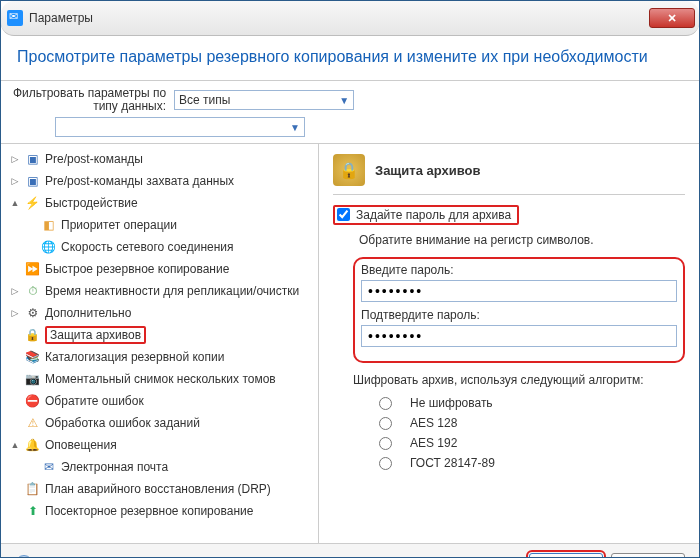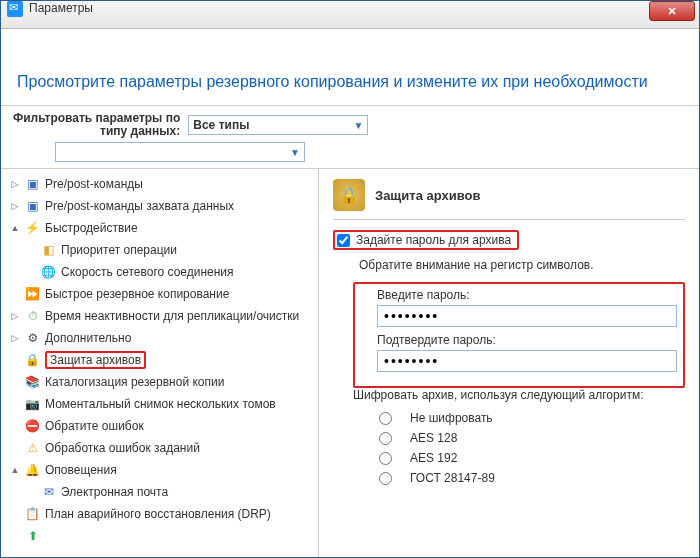--- a/index.html
+++ b/index.html
@@ -1,24 +1,24 @@
 <!DOCTYPE html>
 <html><head>
 <meta charset="utf-8">
 <style>
 * { box-sizing: border-box; margin: 0; padding: 0; font-family: "Segoe UI", Tahoma, sans-serif; font-size: 12px; }
 body { background: #fff; width: 700px; height: 558px; overflow: hidden; border: 1px solid #2a5b8a; }
-.titlebar { height: 28px; background: linear-gradient(#f7f7f7,#e6e6e6); border-bottom: 1px solid #bdbdbd; display: flex; align-items: flex-start; padding: 0 4px 0 6px; }
+.titlebar { height: 35px; background: linear-gradient(#f7f7f7,#e6e6e6); border-bottom: 1px solid #bdbdbd; display: flex; align-items: center; padding: 0 4px 0 6px; border-radius: 13px; }
 .titlebar .app-icon { width: 16px; height: 16px; background: #1e90ff; border-radius: 2px; margin-right: 6px; position: relative; }
 .titlebar .app-icon::after { content:"✉"; color:#fff; font-size:11px; position:absolute; top:0; left:2px; }
 .titlebar .title { flex: 1; color: #333; }
 .titlebar .close { width: 46px; height: 20px; background: linear-gradient(#e48a88,#c7342b); border: 1px solid #96241c; border-radius: 3px; color: #fff; display:flex; align-items:center; justify-content:center; font-size:11px; font-weight:bold; }
-.header { padding: 12px 16px 14px 16px; border-bottom: 1px solid #ccc; margin-top: 32px; }
+.header { padding: 12px 16px 14px 16px; border-bottom: 1px solid #ccc; }
 .header h1 { color: #1561b8; font-size: 16px; font-weight: normal; }
-.filterbar { display:flex; align-items:center; gap:8px; padding: 6px 12px 4px 12px; font-weight: bold; }
+.filterbar { display:flex; align-items:center; gap:8px; padding: 6px 12px 4px 12px; }
 .filterbar label { color:#333; text-align:right; line-height:13px; }
 .filterbar .combo { flex:0 0 180px; height:20px; border:1px solid #9cb6d6; background:#fff; display:flex; align-items:center; padding:0 4px; justify-content:space-between; color:#333; }
 .combo .arrow { color:#3a6fb7; font-size:10px; }
 .filterbar2 { padding: 0 12px 6px 54px; }
 .filterbar2 .combo { width:250px; height:20px; border:1px solid #9cb6d6; background:#fff; display:flex; align-items:center; justify-content:flex-end; padding:0 4px; }
 .body { display:flex; height: 400px; border-top:1px solid #ccc; }
 .left { width: 318px; border-right:1px solid #ccc; overflow-y:scroll; background:#fff; padding:4px 0; }
 .left::-webkit-scrollbar { width:16px; }
 .left::-webkit-scrollbar-track { background:#f1f1f1; border-left:1px solid #ddd; }
 .left::-webkit-scrollbar-thumb { background:#c8c8c8; border:1px solid #a8a8a8; border-radius:2px; }
@@ -27,24 +27,24 @@
 .item.child { padding-left: 24px; }
 .item .ic { width:16px; height:16px; display:inline-flex; align-items:center; justify-content:center; font-size:12px; }
 .item.selected { background:#fff; }
 .item.selected .lbl { border:2px solid #d22; padding: 0 3px; border-radius:2px; }
 .right { flex:1; padding: 10px 14px 10px 14px; color:#333; overflow:hidden; }
 .section-head { display:flex; align-items:center; gap:10px; border-bottom:1px solid #ccc; padding-bottom:8px; margin-bottom:10px; }
 .section-head .big-icon { width:32px; height:32px; background: radial-gradient(#e8c25a,#c79a2e); border-radius:4px; display:flex; align-items:center; justify-content:center; }
 .section-head .big-icon::after { content:"🔒"; font-size:16px; }
 .section-head h2 { font-size:13px; font-weight:bold; color:#333; }
 .desc { margin-bottom:10px; line-height:15px; }
-.checkrow { display:inline-flex; align-items:center; gap:6px; border:2px solid #d22; padding:1px 6px 1px 2px; border-radius:2px; margin-bottom:8px; }
+.checkrow { display:inline-flex; gap:6px; border:2px solid #d22; padding:1px 6px 1px 2px; border-radius:2px; margin-bottom:8px; }
 .checkrow input { width:13px; height:13px; }
 .hint { padding-left:26px; margin-bottom:10px; }
-.pwbox { border:2px solid #d22; padding:4px 6px 8px 22px; border-radius:2px; margin-left:20px; }
+.pwbox { border:2px solid #d22; padding:4px 6px 8px 6px; border-radius:10px; margin-left:20px; margin-bottom:10px; }
 .pwbox label { display:block; margin-bottom:3px; }
 .pwbox input[type=password] { width:100%; height:22px; border:1px solid #9cb6d6; padding:0 6px; font-size:14px; letter-spacing:2px; margin-bottom:6px; }
 .algo { margin-left:20px; }
 .algo > div:first-child { margin-bottom:6px; }
 .radios { margin-left:26px; }
 .radios .r { display:flex; align-items:center; gap:18px; height:20px; }
 .radios .r.hl { display:inline-flex; border:2px solid #d22; padding:0 6px 0 2px; border-radius:2px; }
 .radios input { width:13px; height:13px; }
 .footer { height:40px; border-top:1px solid #ccc; display:flex; align-items:center; padding:0 14px; gap:8px; background:#f5f5f5; }
 .footer .help { display:flex; align-items:center; gap:6px; color:#1561b8; flex:1; }
@@ -160,20 +160,21 @@
         <span class="lbl">Электронная почта</span>
       </div>
       <div class="item">
         <span class="exp"></span>
         <span class="ic i-drp">📋</span>
         <span class="lbl">План аварийного восстановления (DRP)</span>
       </div>
       <div class="item">
         <span class="exp"></span>
         <span class="ic i-sector">⬆</span>
+        <span class="lbl">Посекторное резервное копирование</span>
       </div>
     </div>
   <div class="right">
     <div class="section-head">
       <div class="big-icon"></div>
       <h2>Защита архивов</h2>
     </div>
     <label class="checkrow">
       <input type="checkbox" checked="" style="">
       <span>Задайте пароль для архива</span>

